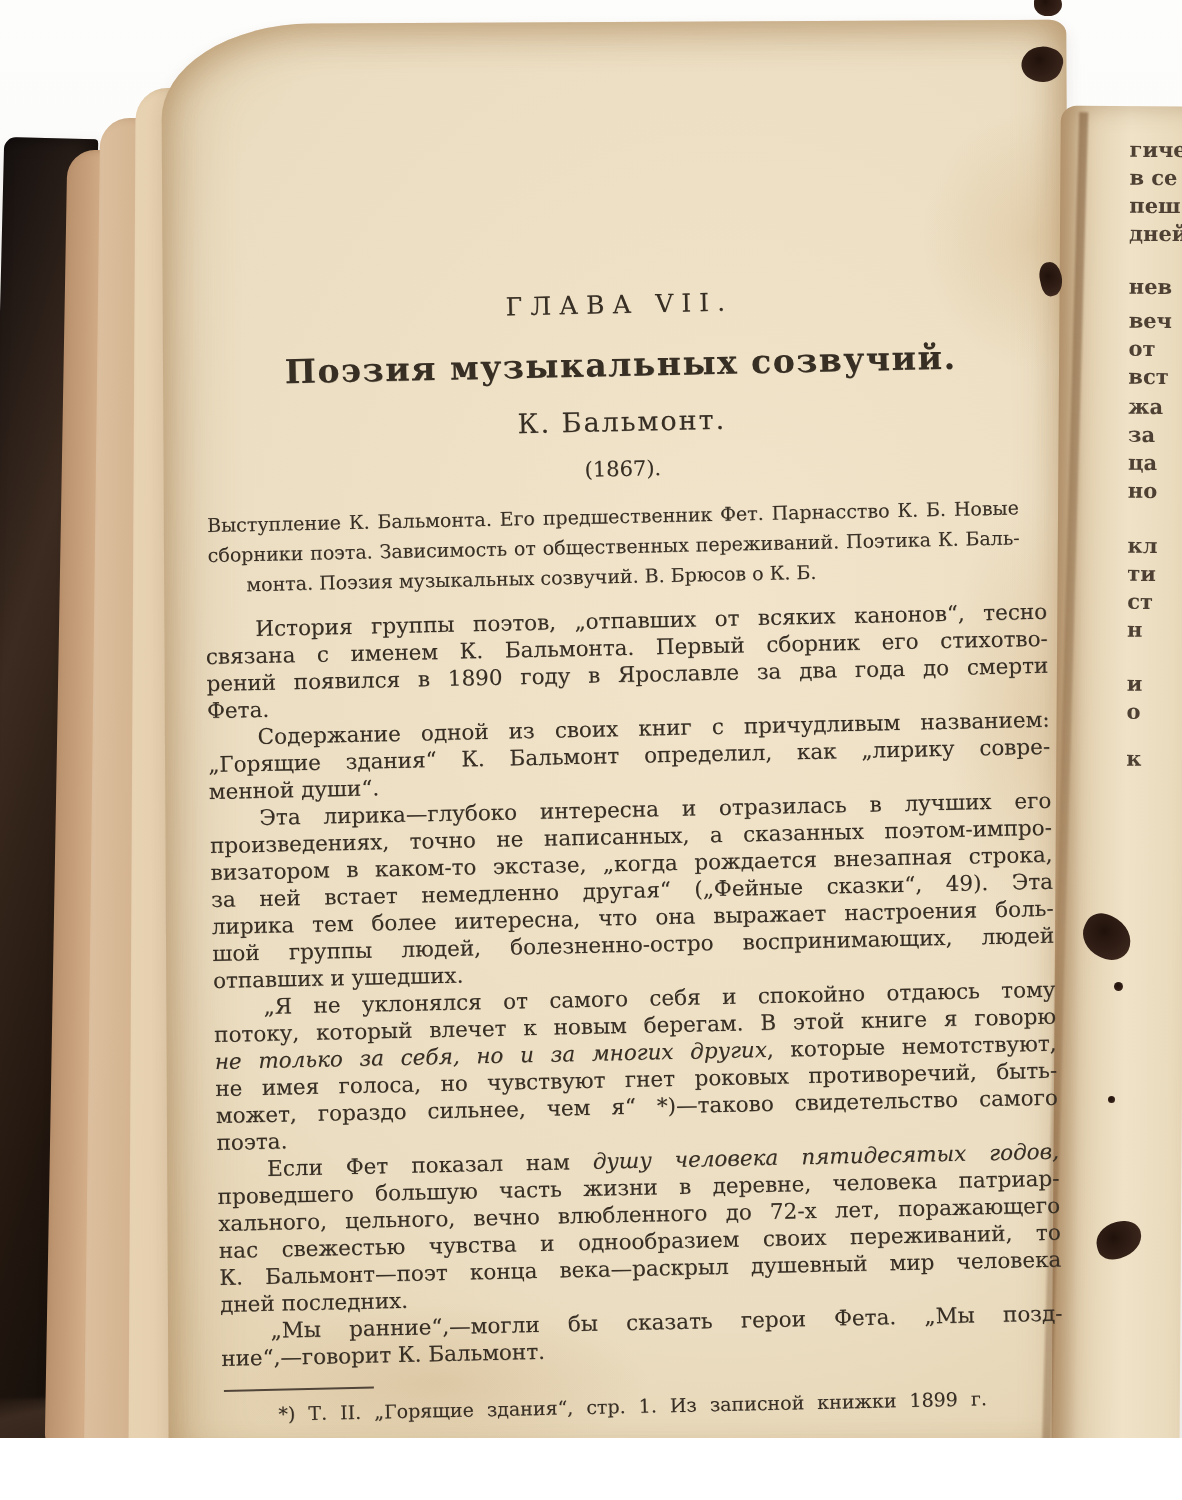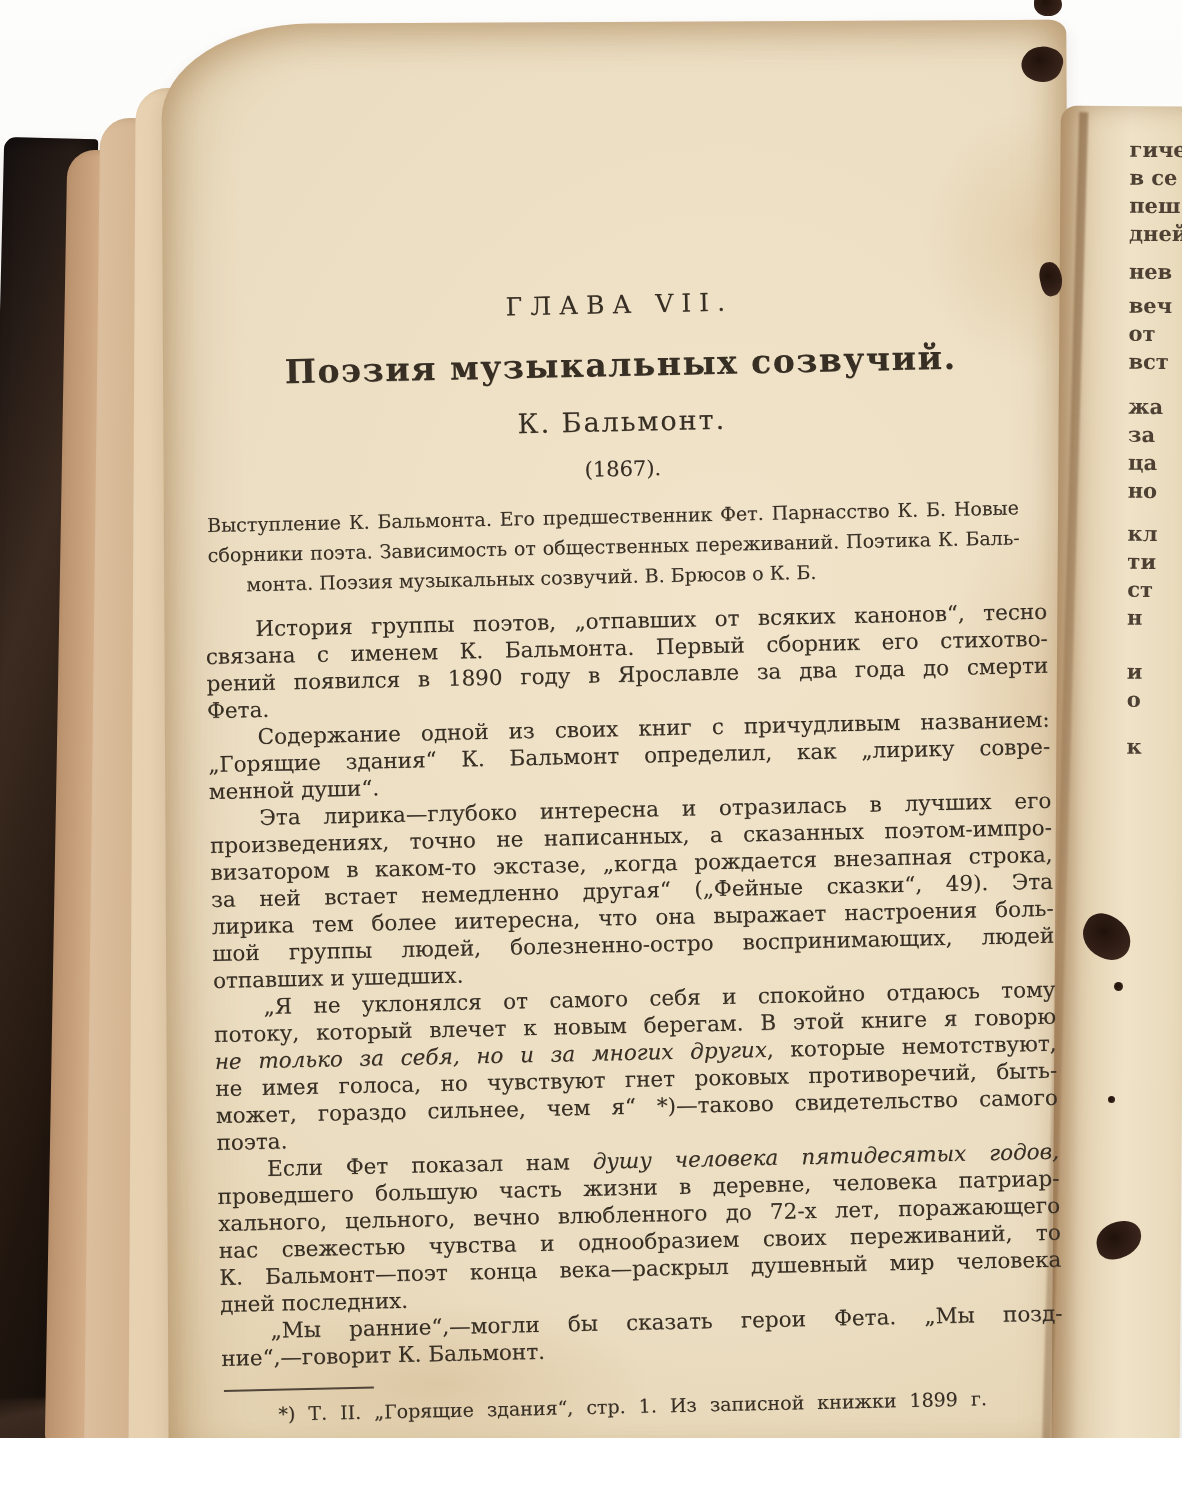--- a/index.html
+++ b/index.html
@@ -122,29 +122,29 @@
   <div class="hole h4"></div>
   <div class="hole h5"></div>
   <div class="hole h6"></div>
   <div class="hole h7"></div>
 
   <div class="frags">
     <div class="frag">гиче</div>
     <div class="frag">в се</div>
     <div class="frag">пеш</div>
     <div class="frag">дней</div>
-    <div class="frag" style="margin-top:10px">нев</div>
+    <div class="frag" style="margin-top:25px">нев</div>
     <div class="frag" style="margin-top:6px">веч</div>
     <div class="frag">от</div>
     <div class="frag">вст</div>
-    <div class="frag" style="margin-top:17px">жа</div>
+    <div class="frag" style="margin-top:2px">жа</div>
     <div class="frag">за</div>
     <div class="frag">ца</div>
     <div class="frag">но</div>
-    <div class="frag" style="margin-top:15px">кл</div>
+    <div class="frag" style="margin-top:27px">кл</div>
     <div class="frag">ти</div>
     <div class="frag">ст</div>
     <div class="frag">н</div>
     <div class="frag" style="margin-top:26px">и</div>
     <div class="frag">о</div>
     <div class="frag" style="margin-top:19px">к</div>
   </div>
 
   <div class="text-block">
     <div class="h-chapter">ГЛАВА VII.</div>

